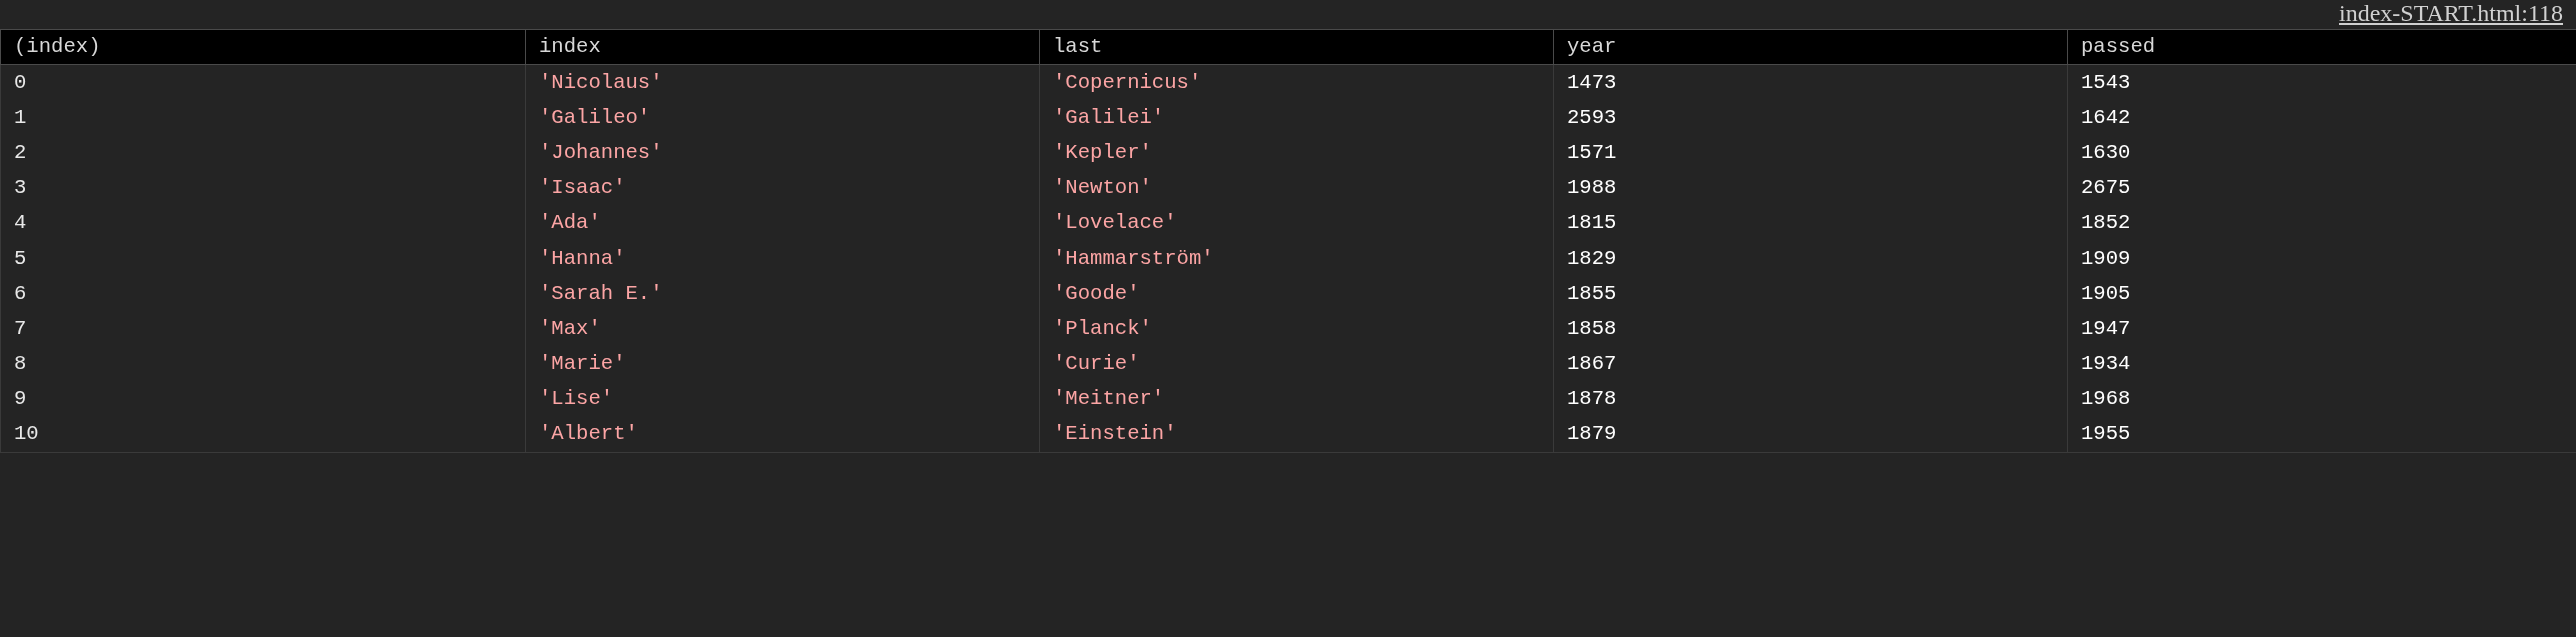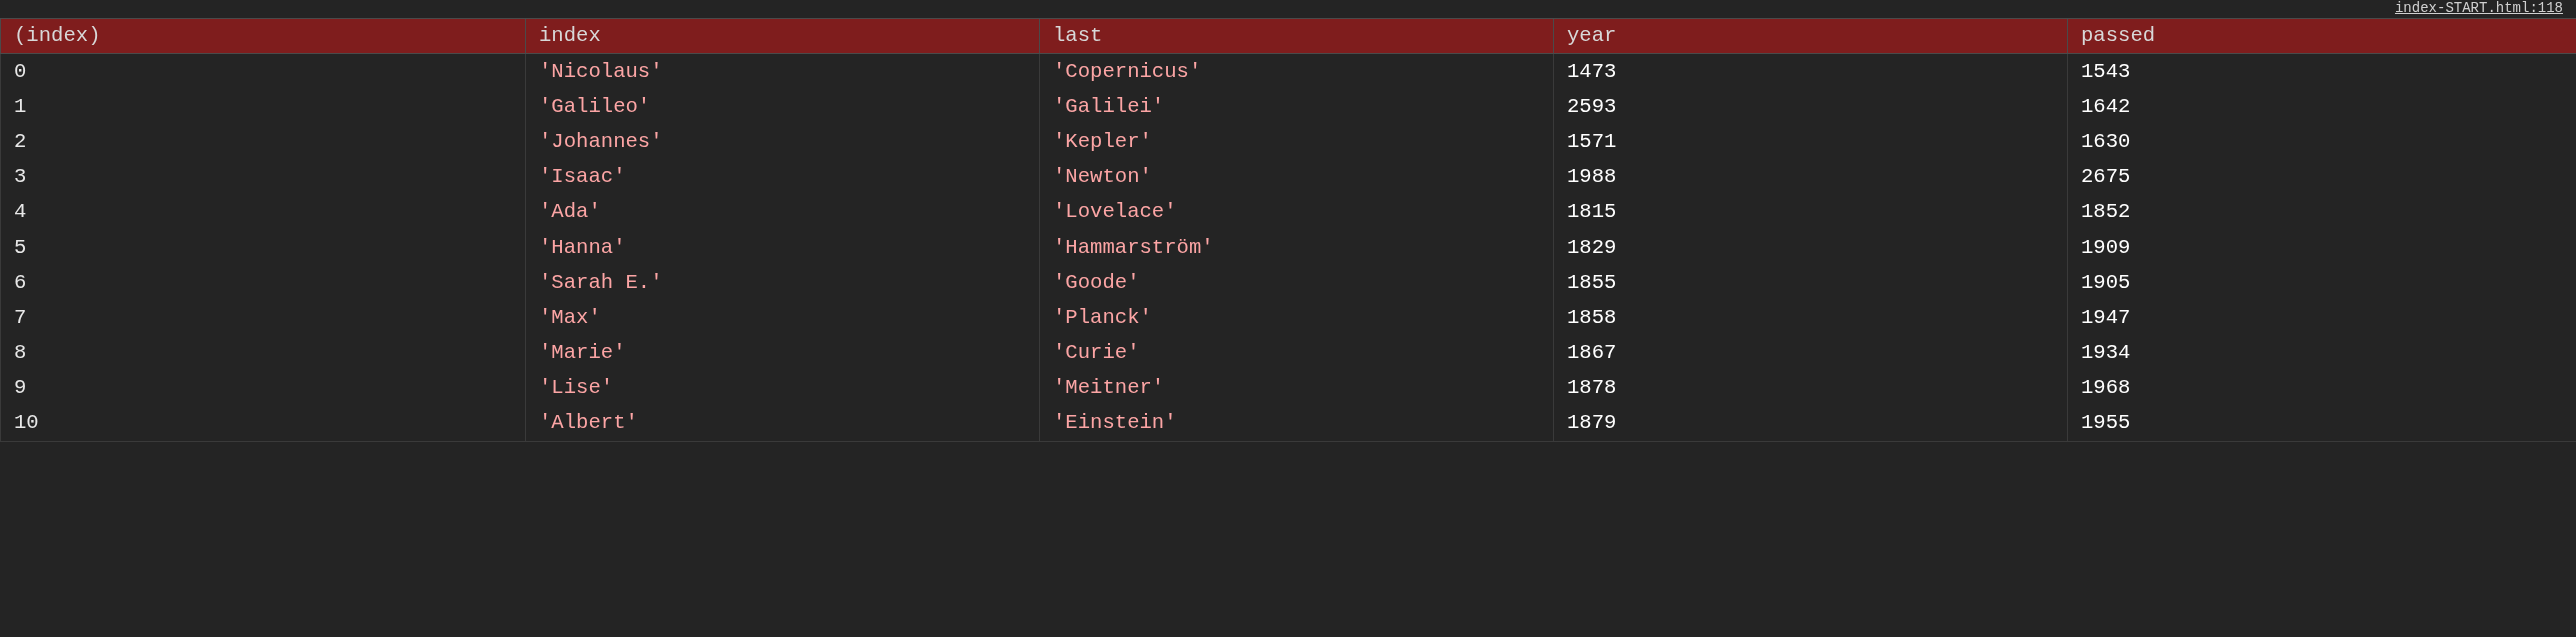--- a/index.html
+++ b/index.html
@@ -13,29 +13,30 @@
       font-size: 20.6px;
       color: #e8e8e8;
       width: 2576px;
       overflow: hidden;
     }
     .source-link {
       text-align: right;
       color: #d0d0d0;
       text-decoration: underline;
       padding: 0 13px 1.9px 0;
-      font-size: 14px;
+      font-size: 24px;
+      font-family: Liberation Serif, serif;
     }
     table {
       width: 100%;
       border-collapse: collapse;
       table-layout: fixed;
     }
     thead th {
-      background: #7f1d1d;
+      background: #000000;
       color: #d8d8d8;
       font-weight: normal;
       text-align: left;
       padding: 5.6px 13px;
       border: 0.9px solid #4a4a4a;
       font-size: 20.6px;
     }
     tbody td {
       padding: 3.7px 13px;
       border-left: 0.9px solid #3a3a3a;

